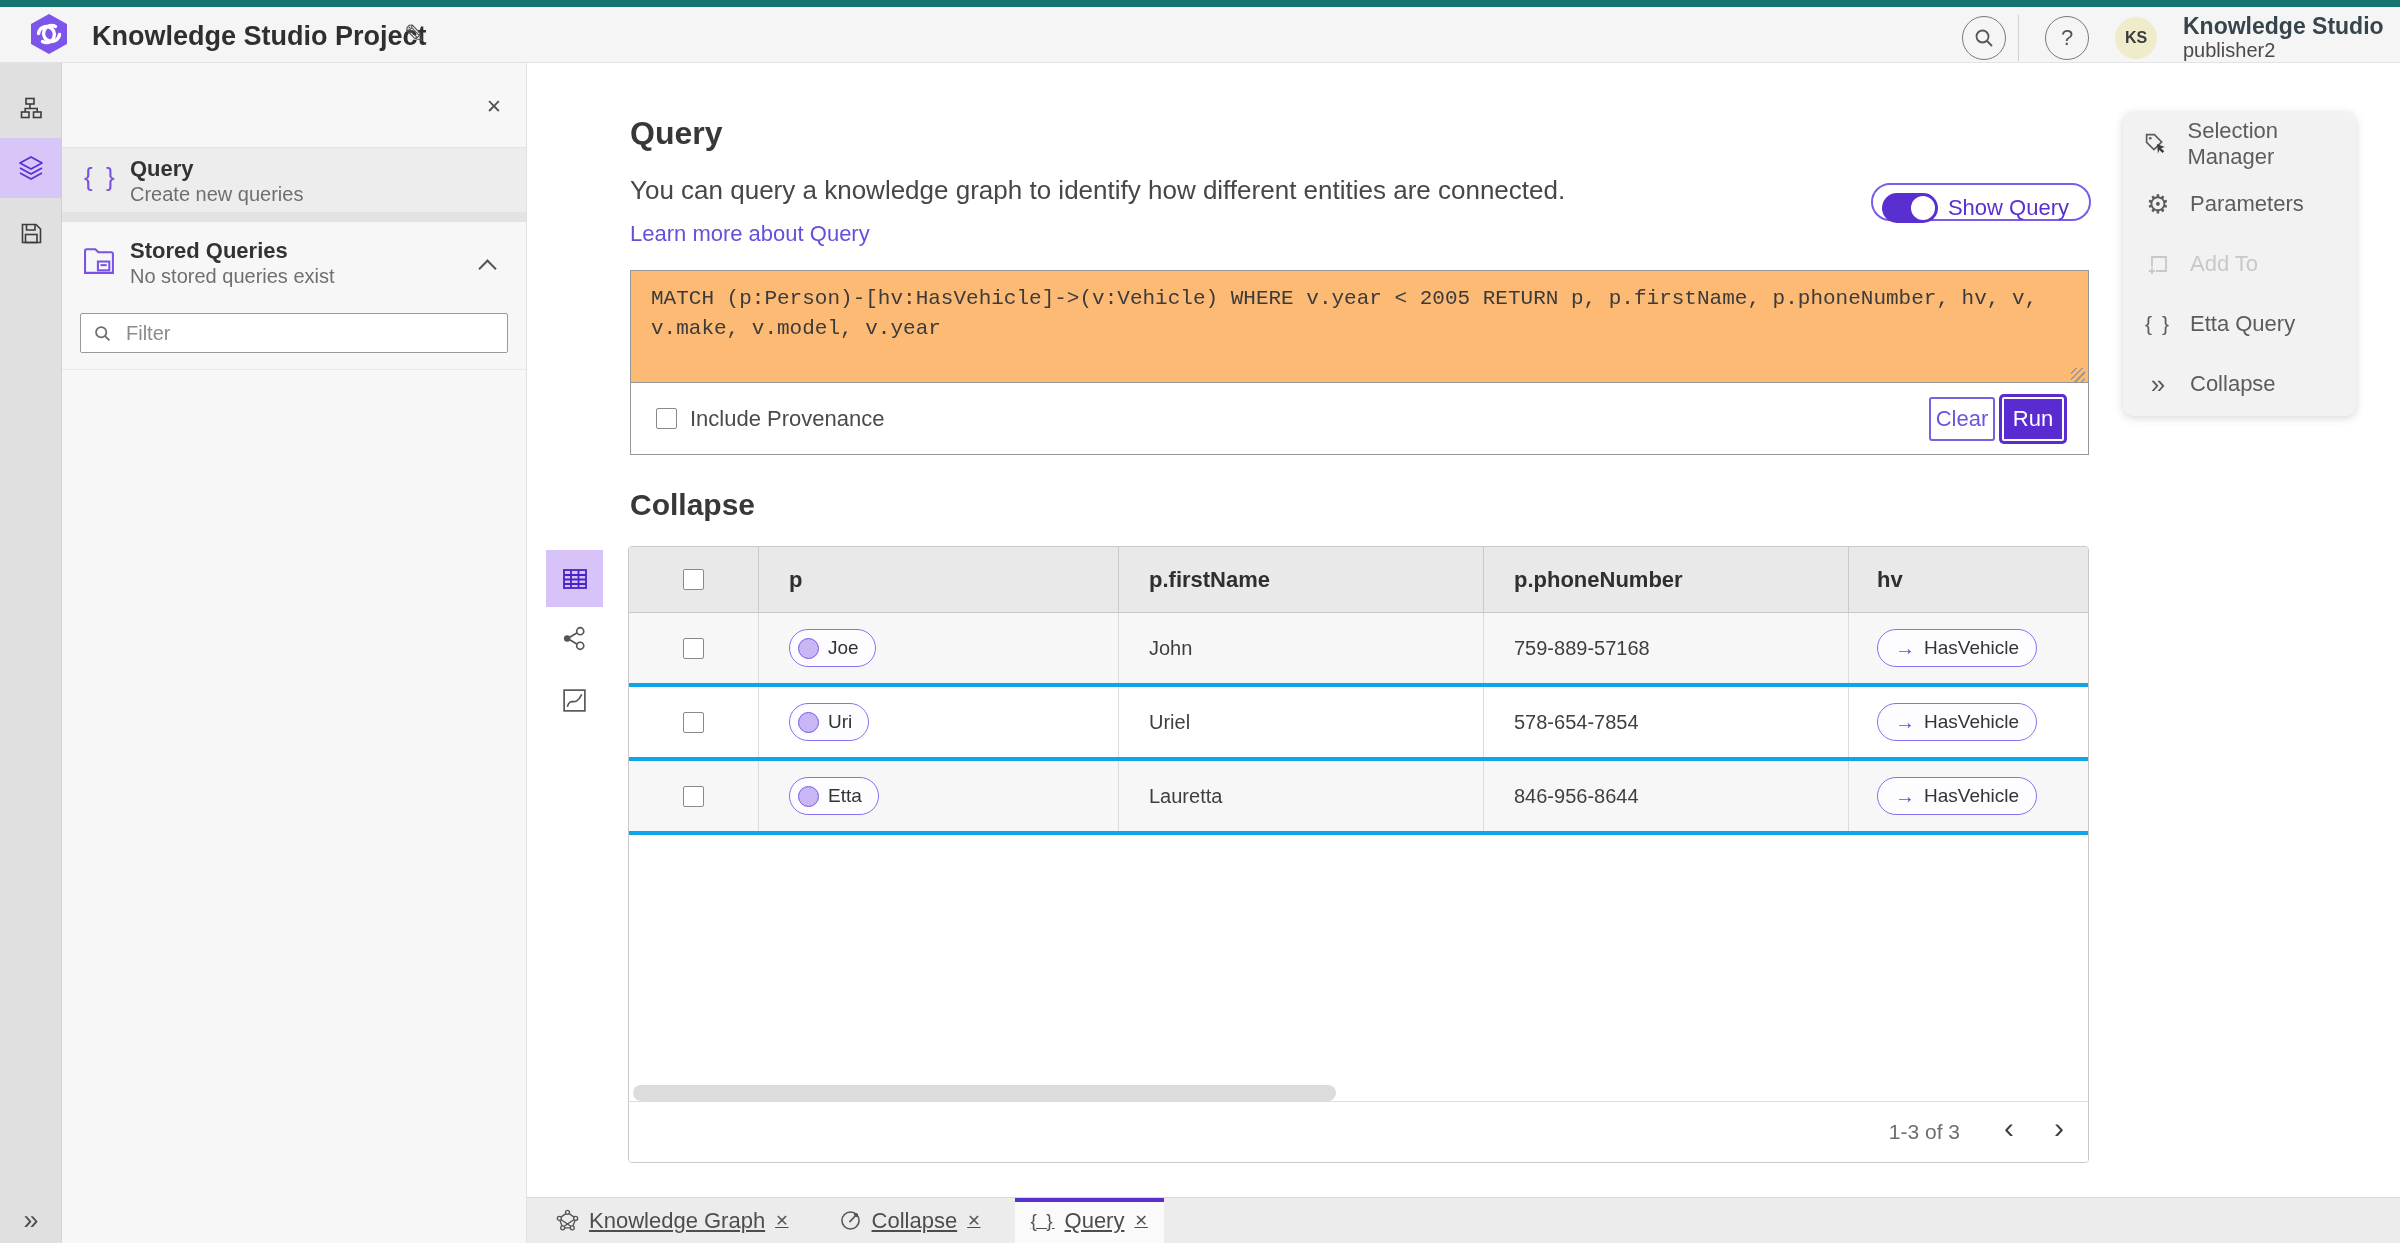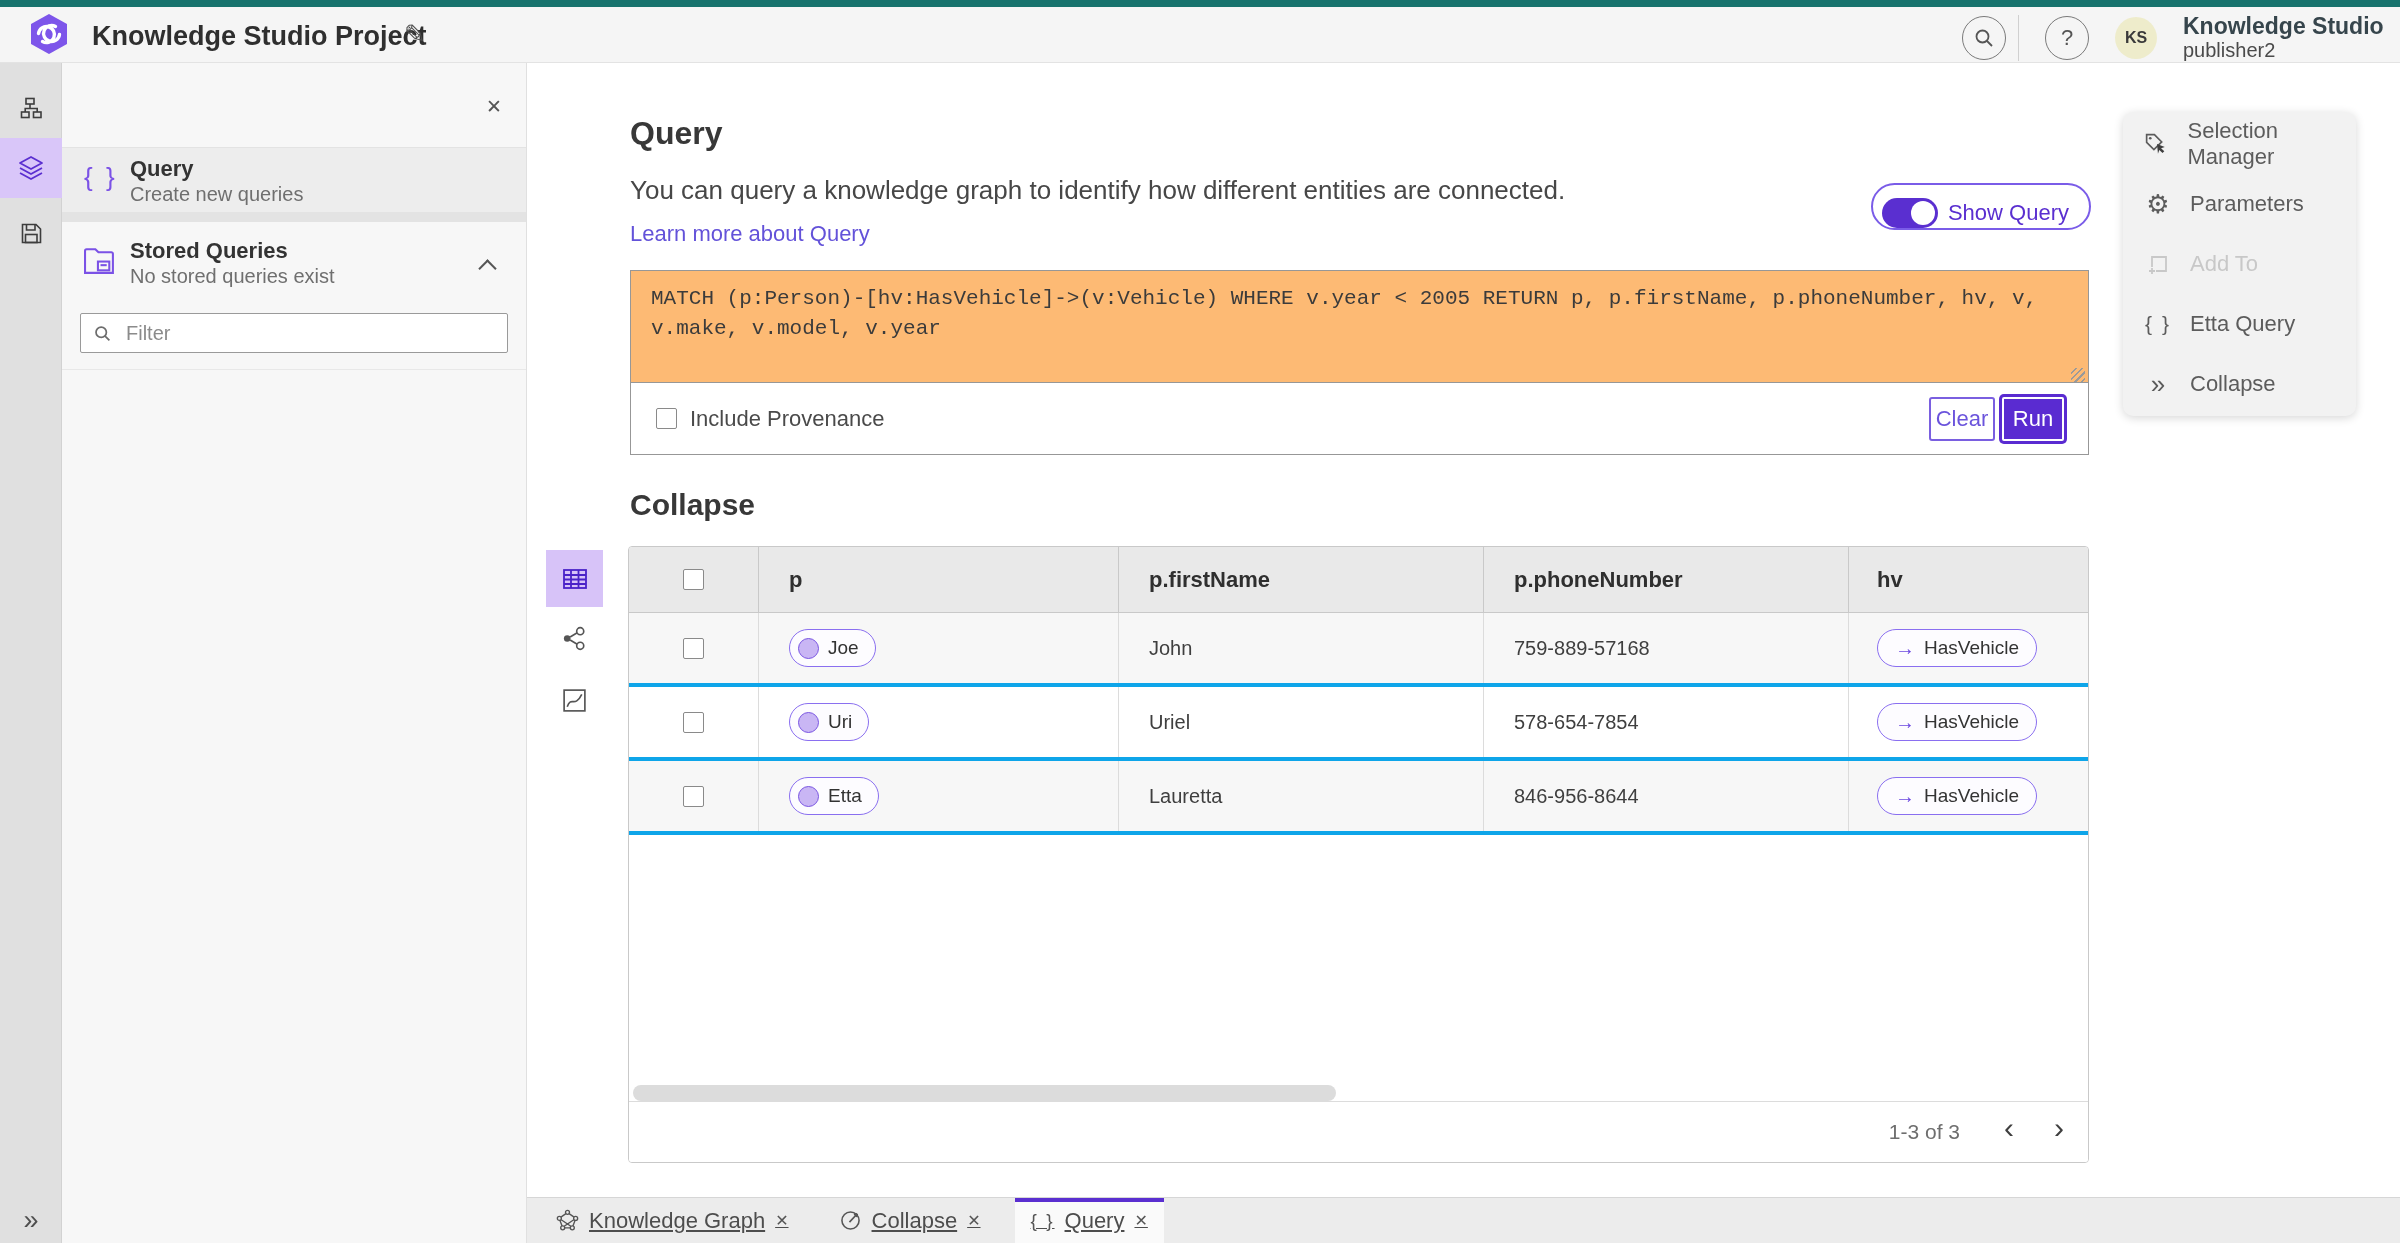--- a/index.html
+++ b/index.html
@@ -49,21 +49,21 @@
   .filter-box { position:absolute; left:18px; top:250px; width:428px; height:40px; background:#fff; border:1.5px solid #9a9a9a; border-radius:2px; display:flex; align-items:center; padding-left:12px; }
   .filter-box input { border:none; outline:none; background:transparent; font-size:20px; color:#444; padding-left:14px; width:360px; font-family:"Liberation Sans",sans-serif; }
   .filter-box input::placeholder { color:#8b8b8b; }
   .panel-div2 { position:absolute; left:0; top:306px; right:0; height:1px; background:#e8e8e8; }
 
   
   .main { position:absolute; left:527px; top:63px; right:0; height:1134px; background:#fff; }
   .main-h1 { position:absolute; left:103px; top:52px; font-size:32px; font-weight:700; color:#383838; }
   .main-desc { position:absolute; left:103px; top:112px; font-size:26px; color:#474747; }
   .main-link { position:absolute; left:103px; top:158px; font-size:22px; color:#6352d9; cursor:pointer; }
-  .toggle-pill { position:absolute; right:309px; top:120px; height:47px; display:flex; align-items:center; gap:10px; border:2px solid #7a5ce8; border-radius:25px; padding:12px 20px 0 9px; background:#fff; cursor:pointer; }
+  .toggle-pill { position:absolute; right:309px; top:120px; height:38px; display:flex; align-items:center; gap:10px; border:2px solid #7a5ce8; border-radius:25px; padding:12px 20px 0 9px; background:#fff; cursor:pointer; }
   .switch { position:relative; width:56px; height:30px; border-radius:15px; background:#5a2fd0; }
   .knob { position:absolute; right:3px; top:3px; width:24px; height:24px; border-radius:50%; background:#fff; }
   .toggle-label { font-size:22px; color:#5a2fd0; }
 
   .query-box { position:absolute; left:103px; top:207px; width:1459px; border:1.5px solid #979797; background:#fff; }
   .qb-text { display:block; width:100%; height:112px; border:none; border-bottom:1.5px solid #979797; resize:none; outline:none; padding:13px 20px; font-family:"Liberation Mono","DejaVu Sans Mono",monospace; font-size:21px; line-height:1.45; color:#3b3b3b; background:#fdba74; }
   .resize-handle { position:absolute; right:3px; top:97px; width:14px; height:14px; background:repeating-linear-gradient(135deg, transparent 0 3px, #9a9a9a 3px 4.5px); cursor:nwse-resize; }
   .qb-foot { height:71px; display:flex; align-items:center; padding:0 20px 0 25px; }
   .checkbox { appearance:none; -webkit-appearance:none; width:21px; height:21px; border:1.5px solid #8a8a8a; border-radius:2px; background:#fff; cursor:pointer; }
   .prov-label { margin-left:13px; font-size:22px; color:#4a4a4a; }

